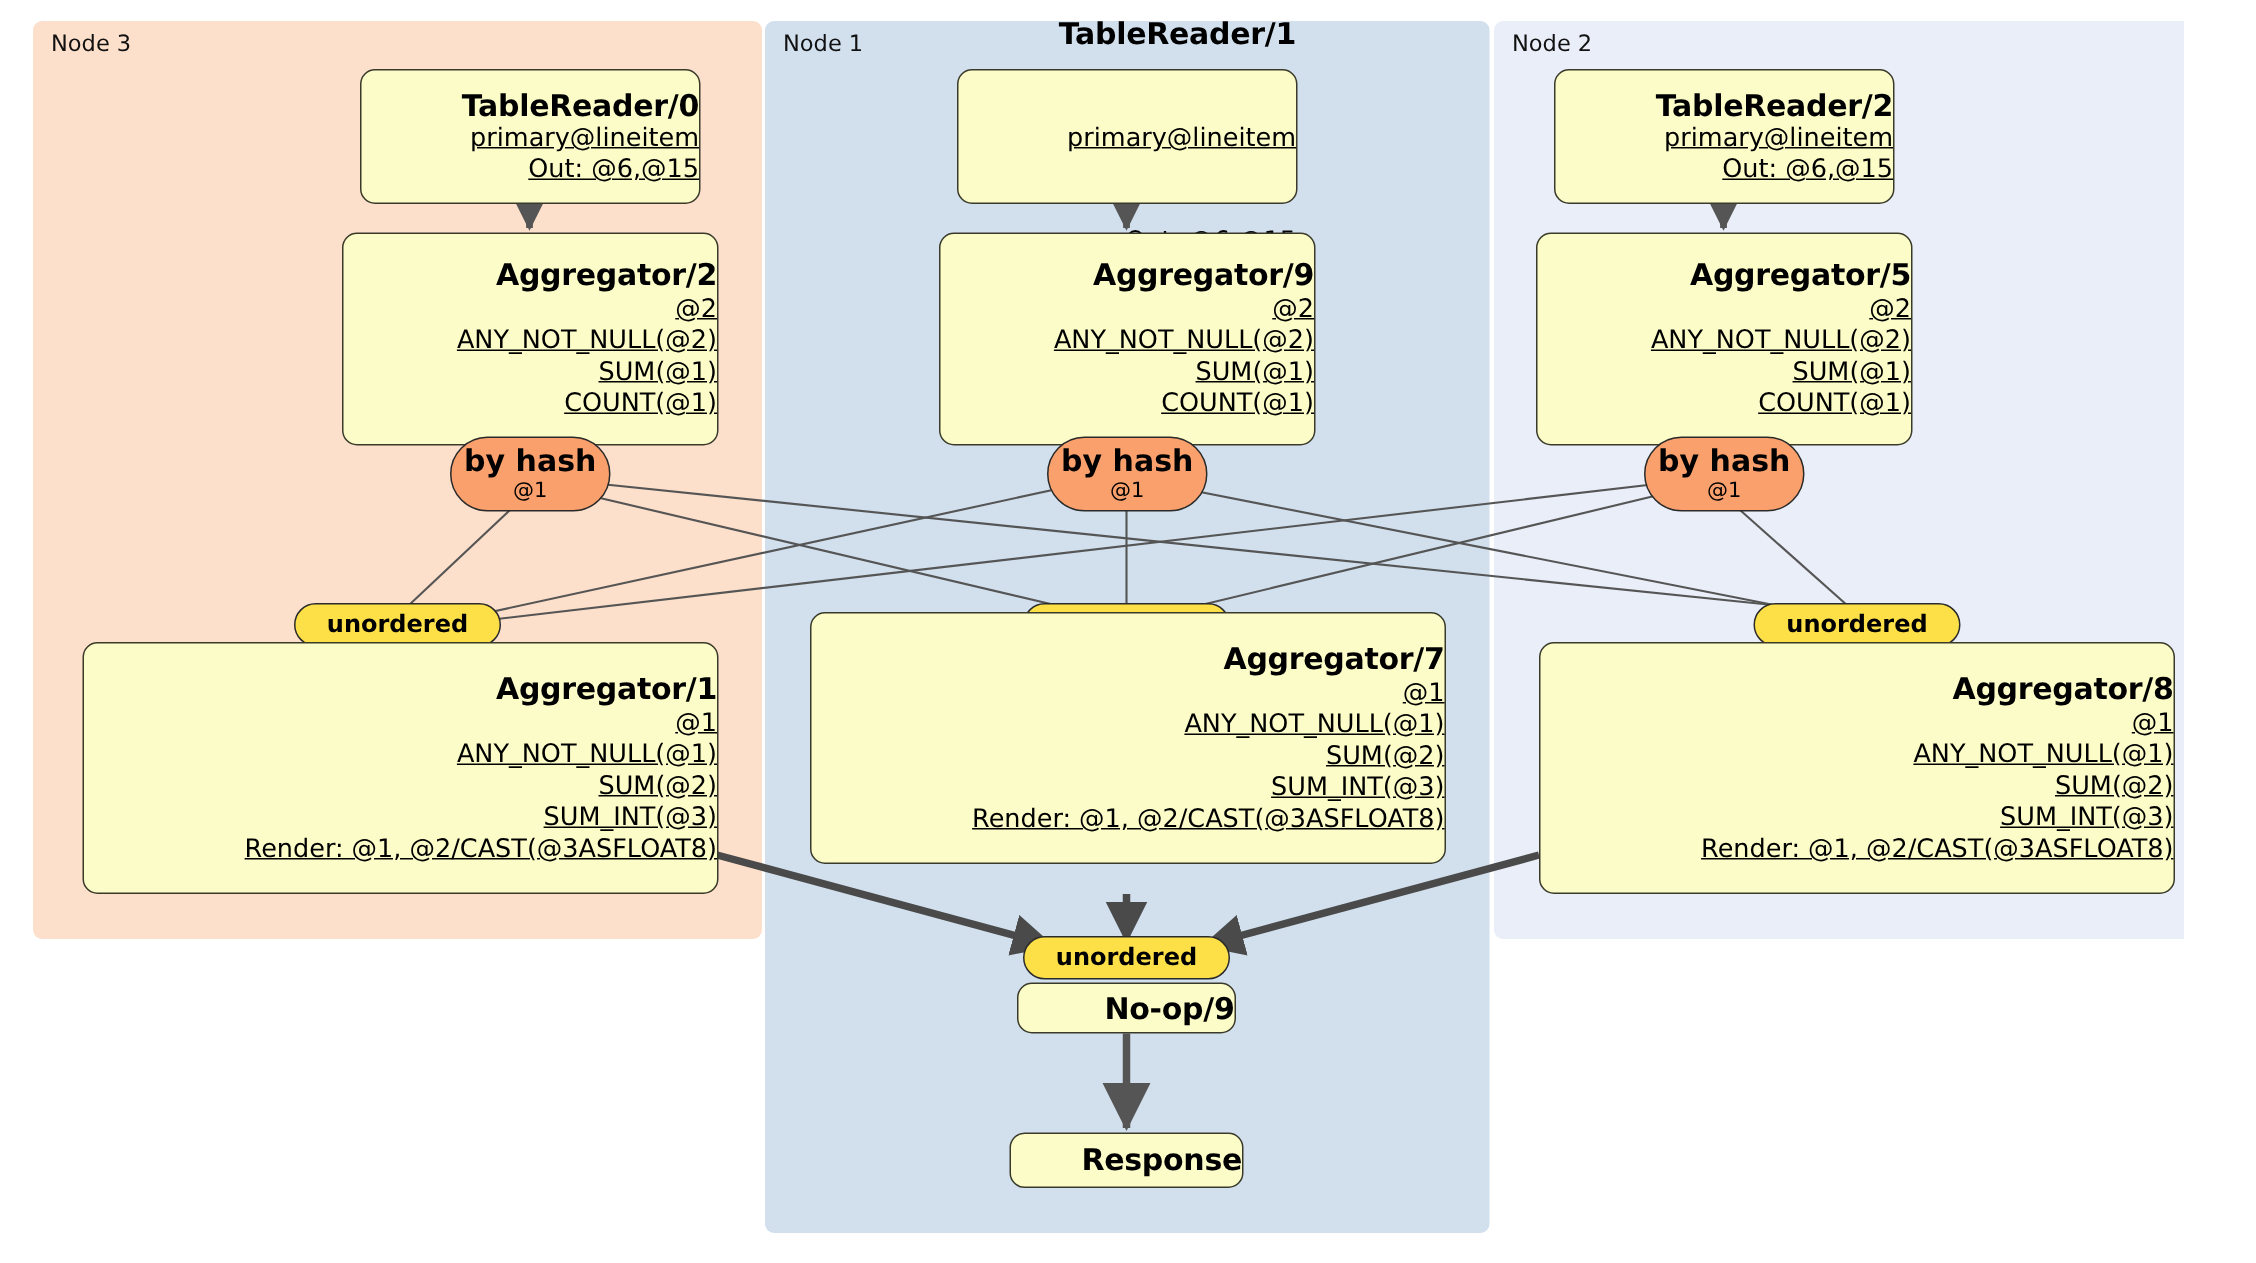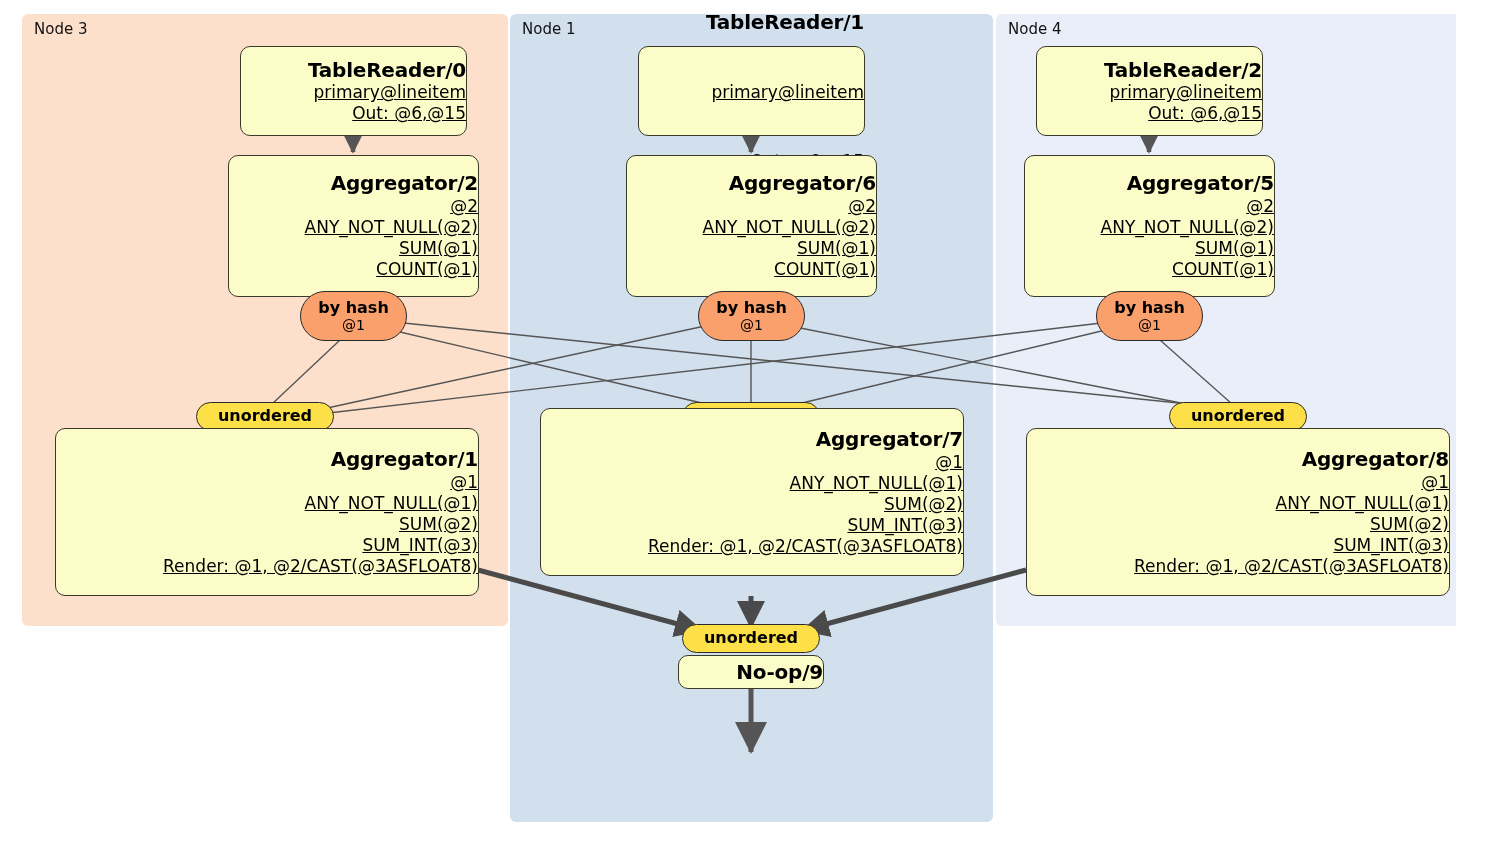--- a/index.html
+++ b/index.html
@@ -79,21 +79,21 @@
     justify-content: center;
     align-items: center;
     line-height: 1.15;
     color: #000;
   }
   .oval.hash {
     background: #F9A06C;
   }
   .oval.hash .ttl {
     font-weight: bold;
-    font-size: 16px;
+    font-size: 20px;
   }
   .oval.hash .ln {
     font-size: 14px;
   }
   .oval.unordered {
     background: #fde047;
   }
   .oval.unordered .ttl {
     font-weight: bold;
     font-size: 16px;
@@ -106,21 +106,21 @@
 
   <div class="panel" style="left:22px; top:14px; width:486px; height:612px; background:#FDE0CB;">
     <div class="panel-label">Node 3</div>
   </div>
 
   <div class="panel" style="left:510px; top:14px; width:483px; height:808px; background:#D2E0EE;">
     <div class="panel-label">Node 1</div>
   </div>
 
   <div class="panel" style="left:996px; top:14px; width:486px; height:612px; background:#E9EEF8;">
-    <div class="panel-label">Node 4</div>
+    <div class="panel-label">Node 2</div>
   </div>
 
   <svg id="edges" viewBox="0 0 1504 842">
     <defs>
       <marker id="ah" markerWidth="7" markerHeight="7" refX="5.4" refY="3" orient="auto">
         <path d="M0,0 L6,3 L0,6 z" fill="#555"></path>
       </marker>
       <marker id="ahb" markerWidth="6.5" markerHeight="6.5" refX="5" refY="2.8" orient="auto">
         <path d="M0,0 L5.6,2.8 L0,5.6 z" fill="#4a4a4a"></path>
       </marker>
@@ -216,21 +216,21 @@
     <div class="ln">Render: @1, @2/CAST(@3ASFLOAT8)</div>
   </div>
 
   <div class="proc" style="left:638px; top:46px; width:227px; height:90px;gap:48px;">
     <div class="ttl">TableReader/1</div>
     <div class="ln">primary@lineitem</div>
     <div class="ln">Out: @6,@15</div>
   </div>
 
   <div class="proc" style="left:626px; top:155px; width:251px; height:142px;">
-    <div class="ttl">Aggregator/6</div>
+    <div class="ttl">Aggregator/9</div>
     <div class="ln">@2</div>
     <div class="ln">ANY_NOT_NULL(@2)</div>
     <div class="ln">SUM(@1)</div>
     <div class="ln">COUNT(@1)</div>
   </div>
 
   <div class="oval hash" style="left:698px; top:291px; width:107px; height:50px;">
     <div class="ttl">by hash</div>
     <div class="ln">@1</div>
   </div>
@@ -249,20 +249,23 @@
   </div>
 
   <div class="oval unordered" style="left:682px; top:624px; width:138px; height:29px;">
     <div class="ttl">unordered</div>
   </div>
 
   <div class="proc small" style="left:678px; top:655px; width:146px; height:34px;">
     <div class="ttl">No-op/9</div>
   </div>
 
+  <div class="proc small" style="left:673px; top:755px; width:156px; height:37px;">
+    <div class="ttl">Response</div>
+  </div>
 
   <div class="proc" style="left:1036px; top:46px; width:227px; height:90px;">
     <div class="ttl">TableReader/2</div>
     <div class="ln">primary@lineitem</div>
     <div class="ln">Out: @6,@15</div>
   </div>
 
   <div class="proc" style="left:1024px; top:155px; width:251px; height:142px;">
     <div class="ttl">Aggregator/5</div>
     <div class="ln">@2</div>

